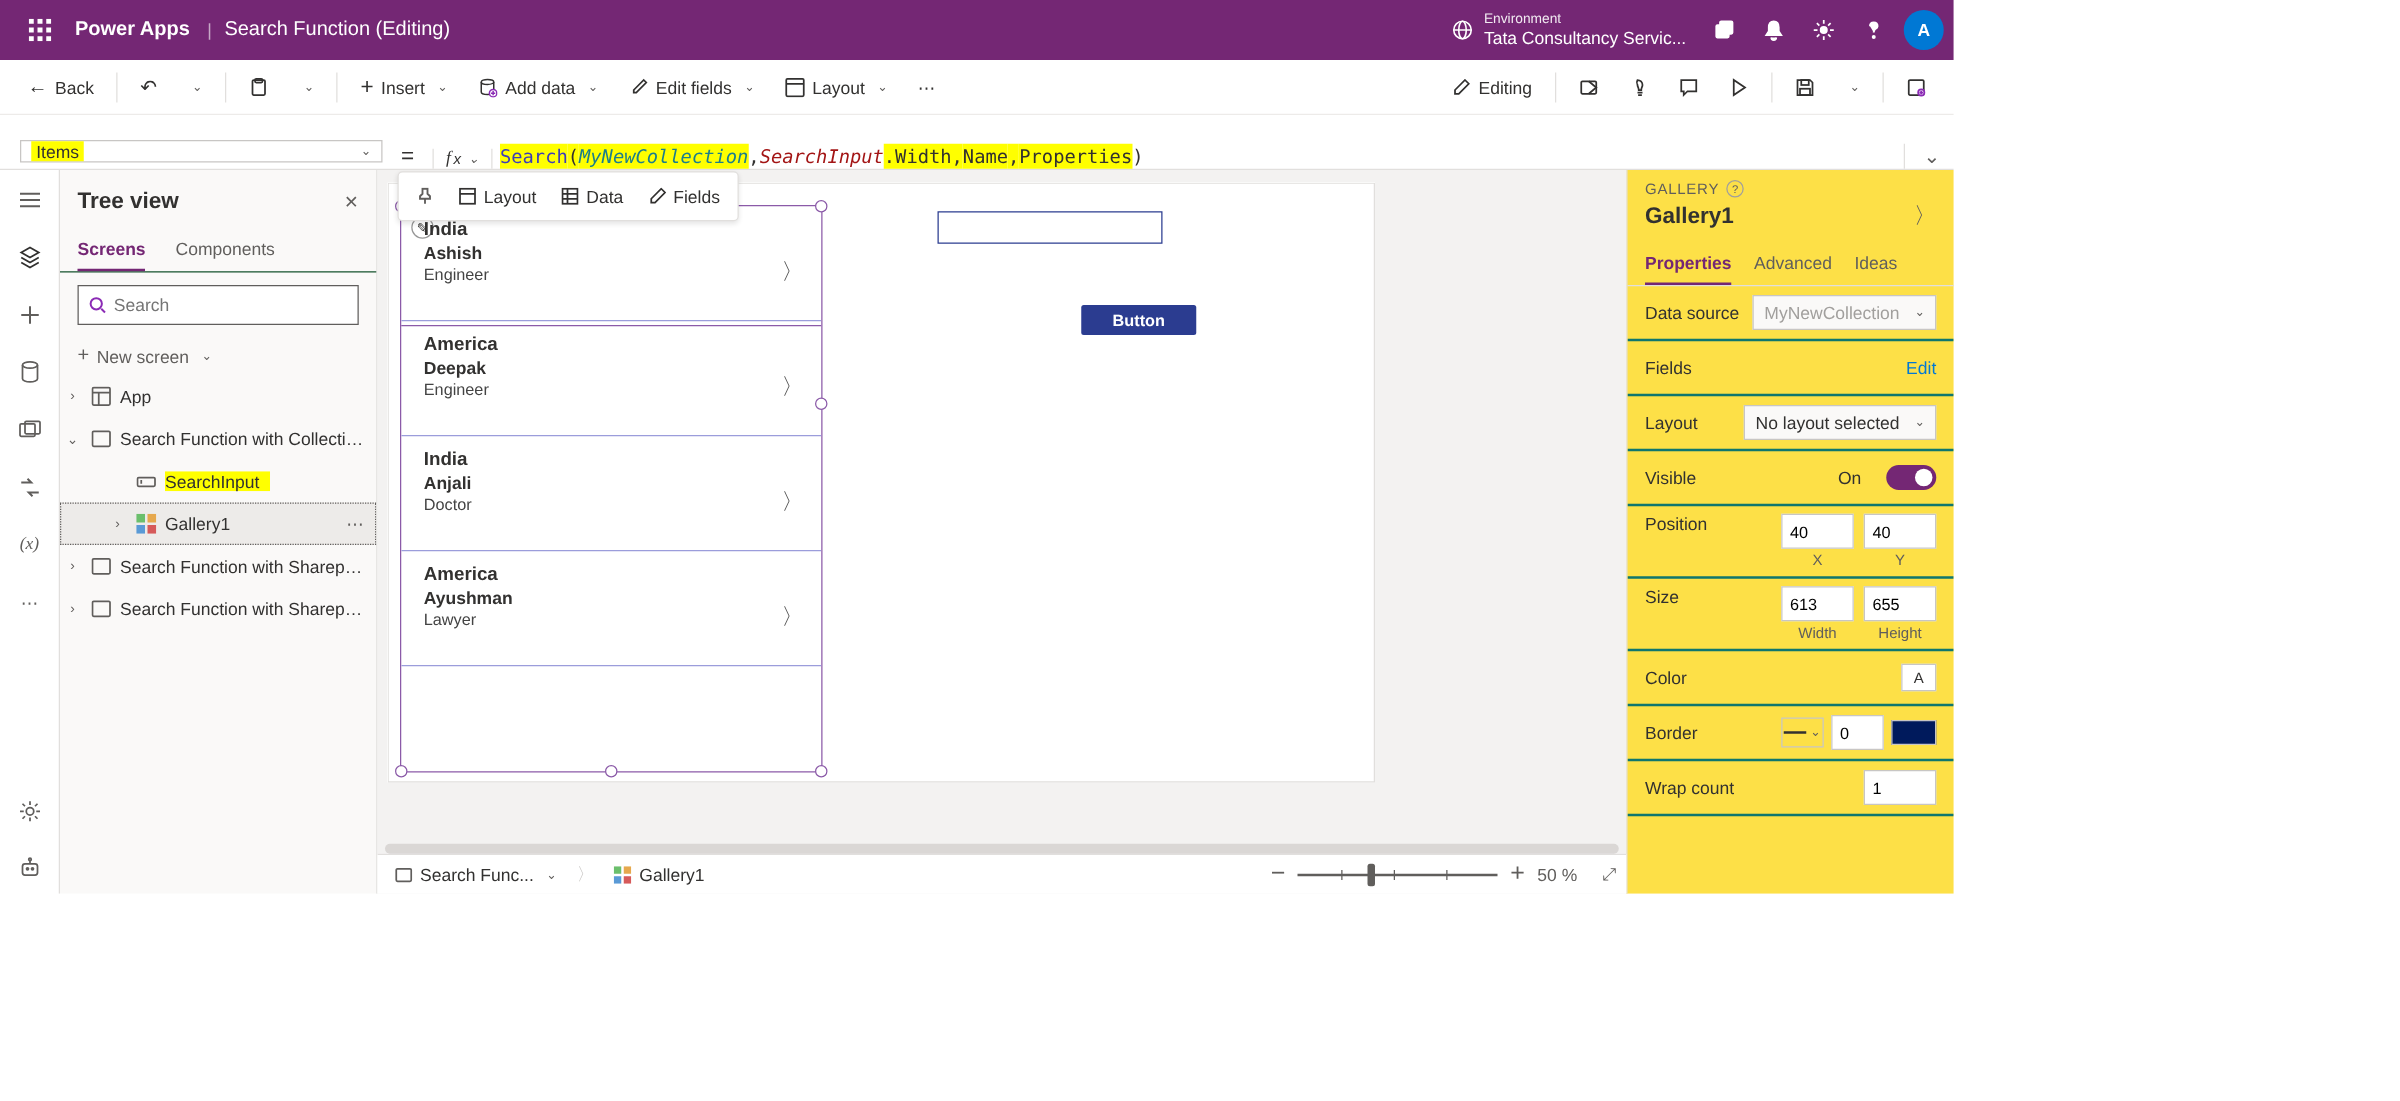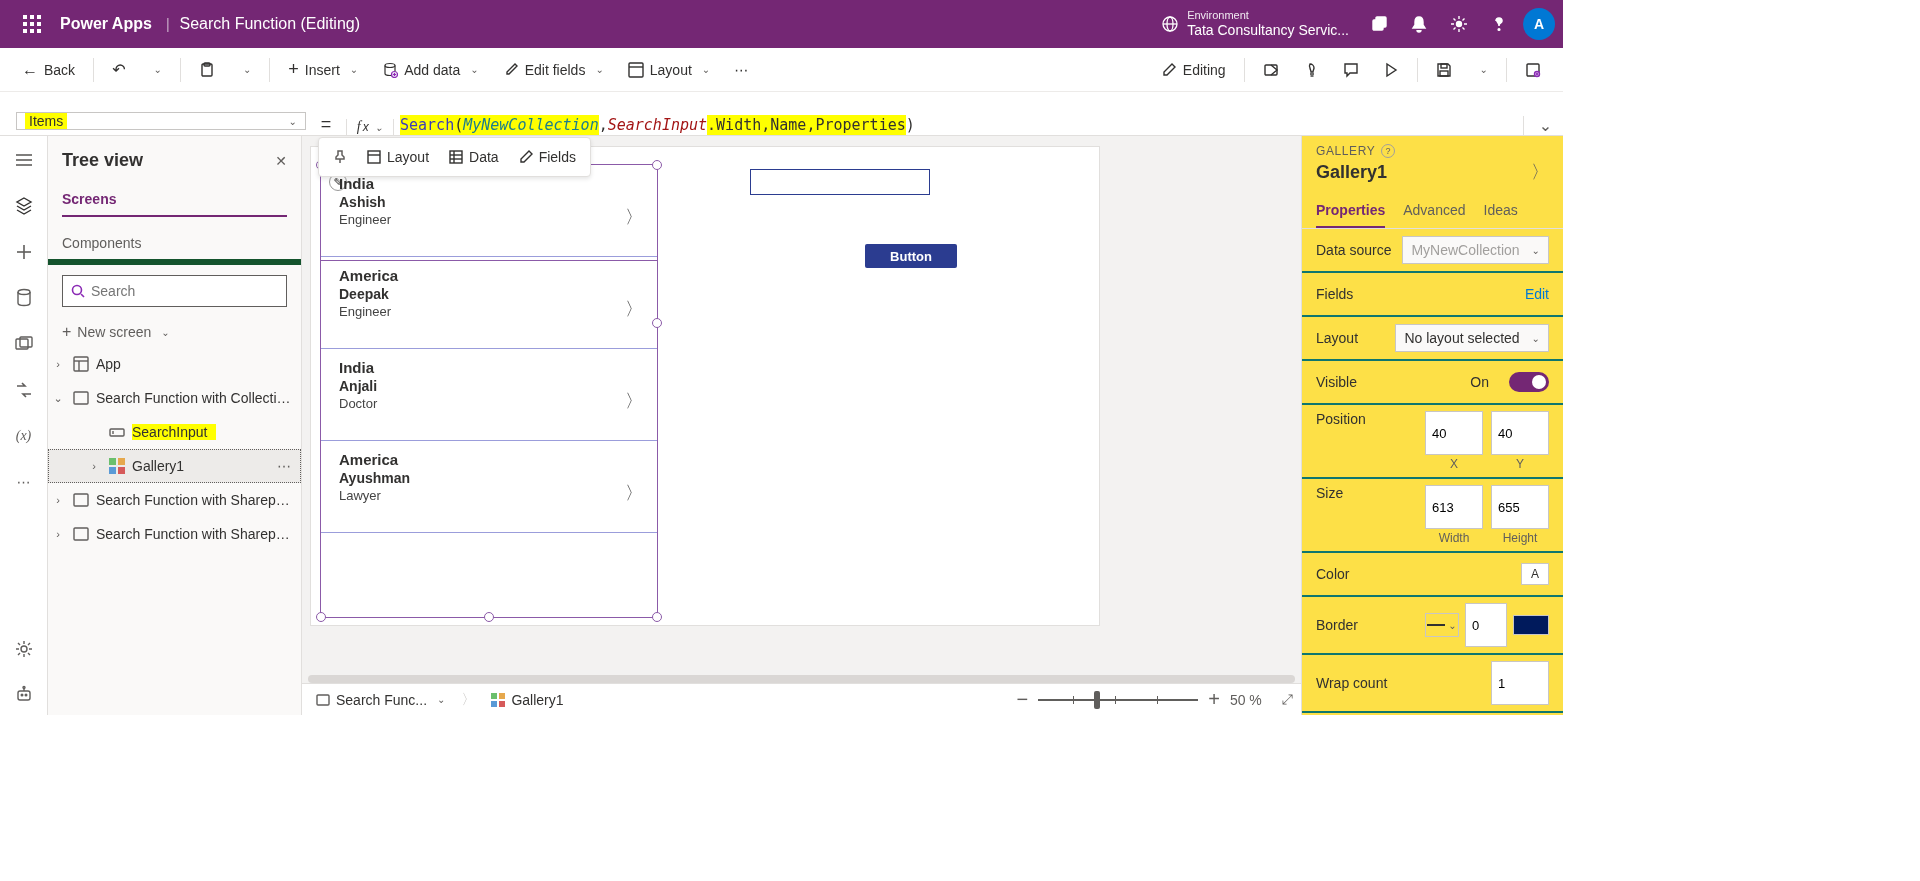--- a/index.html
+++ b/index.html
@@ -46,21 +46,21 @@
     .rail { width:48px; border-right:1px solid #e1dfdd; background:#fff; display:flex; flex-direction:column; align-items:center; padding-top:4px; gap:6px; }
     .rail-btn { width:40px; height:40px; display:flex; align-items:center; justify-content:center; cursor:pointer; color:#605e5c; border-radius:2px; }
     .rail-btn.active { color:#323130; }
     .rail-spacer { flex:1; }
     .rail-ico { width:20px; height:20px; display:block; }
 
     .treepane { width:254px; border-right:1px solid #e1dfdd; background:#faf9f8; display:flex; flex-direction:column; }
     .tp-hdr { display:flex; align-items:center; justify-content:space-between; padding:14px 14px 6px; }
     .tp-title { font-size:18px; font-weight:600; }
     .close-x { cursor:pointer; font-size:14px; color:#605e5c; }
-    .tabs { display:flex; gap:10px; padding:0 14px; border-bottom:6px solid #14532d; margin-top:6px;flex-direction:column; }
+    .tabs { display:flex; gap:24px; padding:0 14px; border-bottom:1px solid #14532d; margin-top:6px; }
     .tab { padding:8px 0; cursor:pointer; color:#605e5c; }
     .tab.active { color:#742774; font-weight:600; border-bottom:2px solid #742774; }
     .tv-search { margin:10px 14px; height:32px; border:1px solid #605e5c; display:flex; align-items:center; padding:0 8px; background:#fff; }
     .tv-search input { border:none; outline:none; flex:1; font-size:14px; }
     .new-scr { display:flex; align-items:center; gap:6px; color:#605e5c; padding:6px 14px; cursor:pointer; }
     .tree { flex:1; overflow:auto; font-size:14px; }
     .tree-row { display:flex; align-items:center; height:34px; padding-left:2px; padding-right:10px; cursor:pointer; }
     .tree-row.sel { background:#edebe9; outline:1px dotted #605e5c; outline-offset:-1px; }
     .chev { width:16px; text-align:center; color:#605e5c; font-size:11px; }
     .node-ico { width:18px; height:18px; margin:0 6px; display:flex; align-items:center; justify-content:center; }
@@ -98,21 +98,21 @@
     .pp-top { padding:8px 14px 0; }
     .pp-cat { font-size:12px; color:#605e5c; letter-spacing:.6px; display:flex; align-items:center; gap:6px; }
     .help-ic { width:14px; height:14px; border:1px solid #a19f9d; border-radius:50%; display:inline-flex; align-items:center; justify-content:center; font-size:9px; color:#605e5c; }
     .pp-name-row { display:flex; align-items:center; justify-content:space-between; margin-top:2px; }
     .pp-name { font-size:18px; font-weight:600; }
     .pp-tabs { display:flex; gap:18px; padding:0 14px; border-bottom:1px solid #e1dfdd; margin-top:10px; }
     .pp-props { flex:1; overflow:auto; }
     .pp-row { display:flex; align-items:center; justify-content:space-between; min-height:44px; padding:6px 14px; border-bottom:2px solid #0f766e; }
     .pp-label { color:#323130; }
     .pp-select { height:28px; border:1px solid #c8c6c4; background:#faf9f8; color:#a19f9d; display:flex; align-items:center; padding:0 8px; gap:8px; min-width:130px; justify-content:space-between; }
-    .pp-input { height:44px; border:1px solid #c8c6c4; width:58px; padding:0 6px; font-size:13px; }
+    .pp-input { height:28px; border:1px solid #c8c6c4; width:58px; padding:0 6px; font-size:13px; }
     .pp-link { color:#0078d4; cursor:pointer; }
     .toggle { width:40px; height:20px; background:#742774; border-radius:10px; position:relative; display:inline-block; }
     .toggle::after { content:""; width:14px; height:14px; background:#fff; border-radius:50%; position:absolute; top:3px; right:3px; }
     .dualinp { display:flex; flex-direction:column; gap:2px; align-items:center; }
     .dualinp-lbl { font-size:12px; color:#605e5c; }
     .dualwrap { display:flex; gap:8px; }
     .color-sw { width:28px; height:22px; border:1px solid #c8c6c4; background:#fff; display:flex; align-items:center; justify-content:center; font-size:12px; }
     .border-sw { width:36px; height:20px; background:#001a5c; border:1px solid #c8c6c4; }
     .border-style { width:34px; height:24px; border:1px solid #c8c6c4; display:flex; align-items:center; justify-content:center; font-size:12px; }
     .border-style .ln { width:18px; height:2px; background:#323130; }

